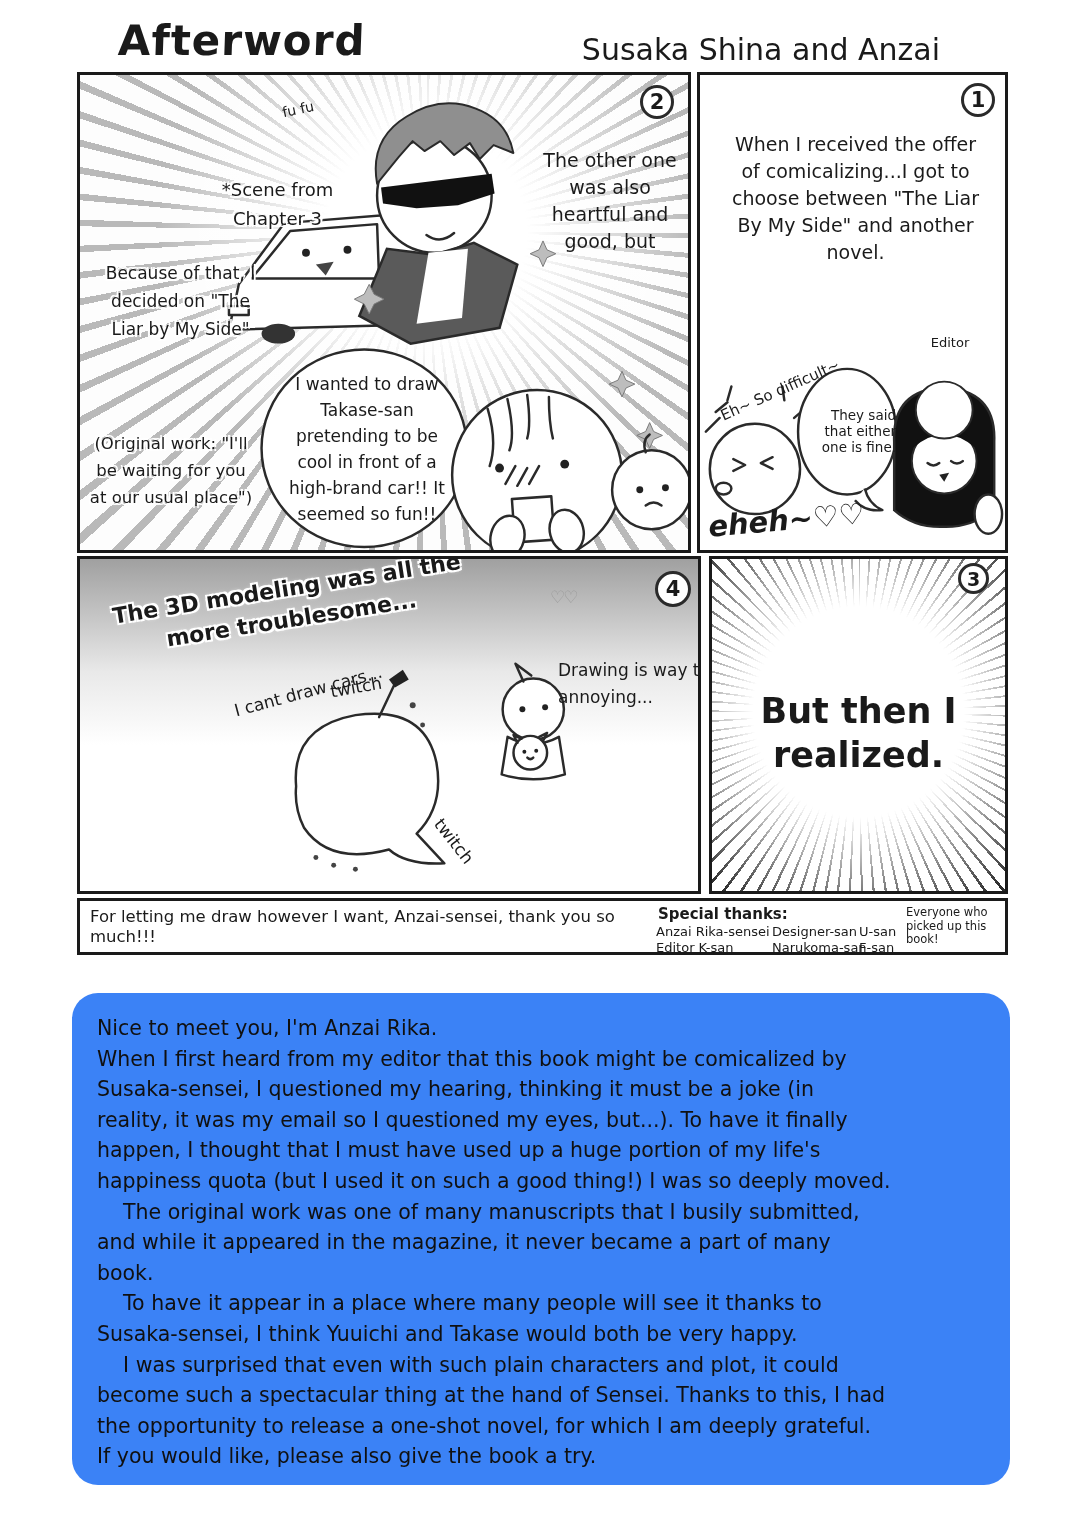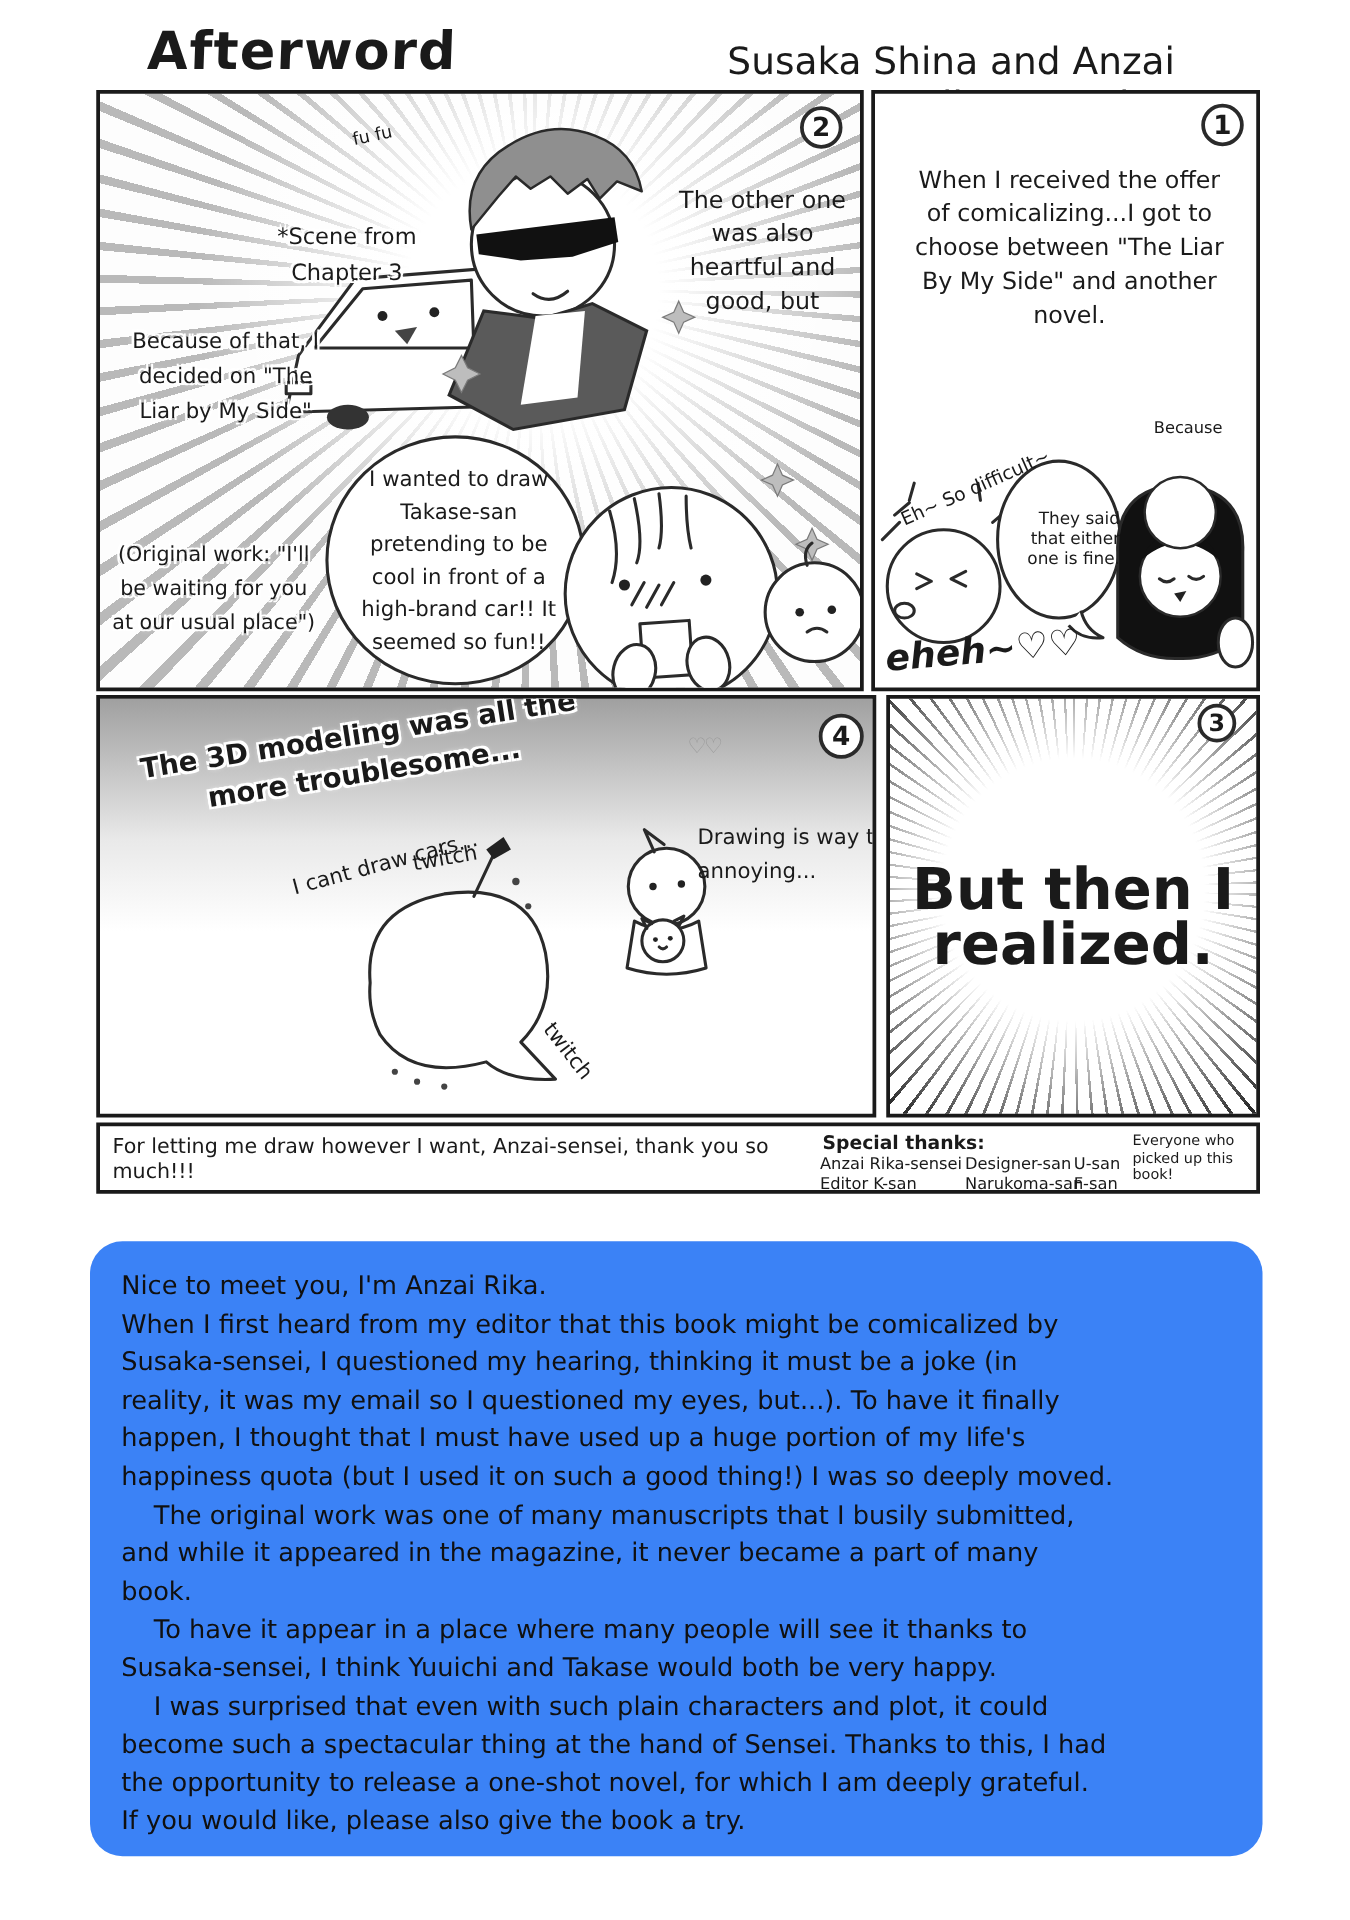--- a/index.html
+++ b/index.html
@@ -27,21 +27,21 @@
   .strip { left:77px; top:898px; width:931px; height:57px; }
 
   .pnum { position:absolute; width:34px; height:34px; border:3px solid #2a2a2a; border-radius:50%;
           background:#fff; text-align:center; line-height:29px; font-size:21px; font-weight:bold; }
 
   .cap { position:absolute; font-size:19px; line-height:27px; text-align:center; }
   .halo { text-shadow:-2px -2px 0 #fff, 2px -2px 0 #fff, -2px 2px 0 #fff, 2px 2px 0 #fff, 0 0 5px #fff; }
   .sfx { position:absolute; font-size:15px; white-space:nowrap; }
   .svglayer { position:absolute; inset:0; width:100%; height:100%; }
 
-  .p3-cap { position:absolute; left:0; right:0; top:130px; text-align:center; font-size:46px; font-weight:900; line-height:44px; }
+  .p3-cap { position:absolute; left:0; right:0; top:130px; text-align:center; font-size:35px; font-weight:900; line-height:44px; }
 
   .bubble-text { position:absolute; font-size:13.5px; line-height:16px; text-align:right; }
   .editor-label { position:absolute; font-size:13px; text-align:center; }
   .eheh { position:absolute; font-size:29px; font-weight:bold; font-style:italic; transform:rotate(-5deg); }
 
   .note3d { position:absolute; left:14px; top:14px; width:390px; transform:rotate(-9deg);
             font-size:22px; font-weight:bold; line-height:31px; text-align:center; }
   .hearts { position:absolute; color:#9a9a9a; font-size:17px; letter-spacing:-2px; }
 
   
@@ -150,21 +150,21 @@
         <path class="ln" d="M232,394 q6,5 12,0 M256,392 q6,5 12,0" stroke-width="2"></path>
         <path d="M244,406 l10,-2 l-5,9 z" fill="#222"></path>
         <ellipse cx="294" cy="446" rx="14" ry="20" class="wh"></ellipse>
         <circle cx="249" cy="340" r="29" fill="#fff" stroke="#2a2a2a" stroke-width="2"></circle>
       </g>
     </svg>
     <div class="pnum" style="right:10px; top:8px;">1</div>
     <div class="cap" style="left:28px; top:56px; width:255px;">When I received the offer of comicalizing...I got to choose between "The Liar By My Side" and another novel.</div>
     <div class="sfx" style="left:16px; top:306px; transform:rotate(-24deg);">Eh~ So difficult~</div>
     <div class="bubble-text" style="left:104px; top:332px; width:92px;">They said that either one is fine.</div>
-    <div class="editor-label" style="left:223px; top:260px; width:54px;">Because</div>
+    <div class="editor-label" style="left:223px; top:260px; width:54px;">Editor</div>
     <div class="eheh" style="left:8px; top:428px;">eheh~♡♡</div>
   </div>
 
   <div class="panel p4">
     <svg class="svglayer" viewBox="0 0 624 336">
 
       <g>
         <path class="wh" d="M218,230 q-5,-60 60,-72 q70,-10 82,48 q8,44 -20,72 l28,30 q-38,2 -56,-14 q-60,16 -86,-22 q-10,-20 -8,-42 z" stroke-width="3"></path>
         <path class="ln" d="M302,160 l16,-34 M318,126 l10,-6" stroke-width="4"></path>
         <path d="M312,122 l14,-10 6,10 -14,8 z" fill="#222"></path>

